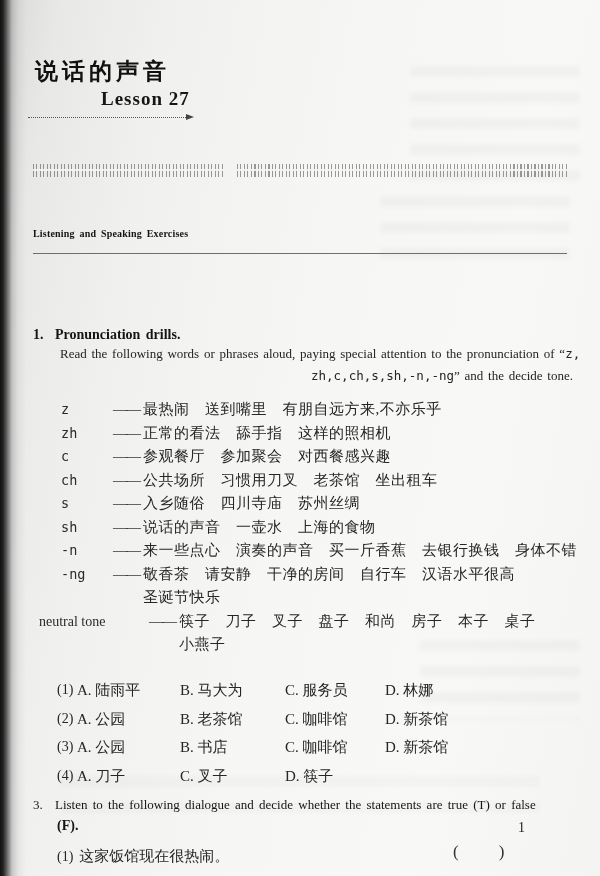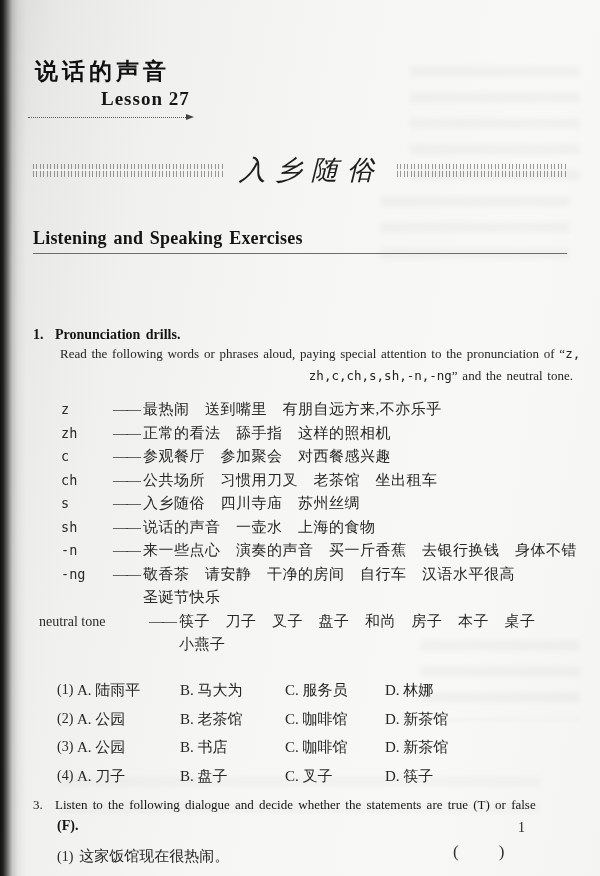--- a/index.html
+++ b/index.html
@@ -57,21 +57,21 @@
   }
   .band-left{flex:0 0 192px;}
   .chapter{
     font-size:27px;font-style:italic;font-weight:500;
     letter-spacing:9px;color:#1d1d1d;white-space:nowrap;
     padding:0 2px;
   }
 
   .section-heading{
     position:absolute;left:33px;top:228px;
-    font-weight:bold;font-size:18px;color:#141414;letter-spacing:.2px;word-spacing:2px;
+    font-weight:bold;font-size:10px;color:#141414;letter-spacing:.2px;word-spacing:2px;
   }
   .section-rule{
     position:absolute;left:33px;top:253px;width:534px;height:1px;background:#6e6e6e;
   }
 
   .ex{position:absolute;left:33px;width:540px;margin-top:39px;}
   .ex-head{font-weight:bold;font-size:14px;color:#151515;white-space:nowrap;word-spacing:2px;}
   .ex-head .num{display:inline-block;width:22px;}
   .instr{
     padding-left:27px;font-size:13px;color:#242424;line-height:22px;white-space:nowrap;word-spacing:1.5px;text-align:right;
@@ -114,31 +114,30 @@
   <div class="ghost g2"></div>
   <div class="ghost g3"></div>
   <div class="ghost g4"></div>
 
   <div class="hdr-zh">说话的声音</div>
   <div class="hdr-en">Lesson 27</div>
   <div class="dotted-arrow"></div>
 
   <div class="title-row">
     <span class="band band-left"></span>
-    <span class="chapter">入乡随俗</span>
     <span class="band"></span>
   </div>
 
   <div class="section-heading">Listening and Speaking Exercises</div>
   <div class="section-rule"></div>
 
   <div class="ex ex1">
     <div class="ex-head"><span class="num">1.</span><span>Pronunciation drills.</span></div>
     <div class="instr"><span>Read the following words or phrases aloud, paying special attention to the pronunciation of “</span><span class="mono">z,</span></div>
-    <div class="instr"><span class="mono">zh,c,ch,s,sh,-n,-ng</span><span>” and the neutral tone.</span></div>
+    <div class="instr"><span class="mono">zh,c,ch,s,sh,-n,-ng</span><span>” and the decide tone.</span></div>
 
     <div class="pron">
       <div class="pron-row">
         <span class="pron-label">z</span>
           <span class="pron-dash">——</span>
           <span class="pron-text">最热闹　送到嘴里　有朋自远方来,不亦乐乎</span>
       </div>
       <div class="pron-row">
         <span class="pron-label">zh</span>
           <span class="pron-dash">——</span>
@@ -203,21 +202,20 @@
       <div class="ex2-row">
         <span class="ex2-num">(3)</span>
         <span class="ex2-opt">A. 公园</span>
         <span class="ex2-opt">B. 书店</span>
         <span class="ex2-opt">C. 咖啡馆</span>
         <span class="ex2-opt">D. 新茶馆</span>
       </div>
       <div class="ex2-row">
         <span class="ex2-num">(4)</span>
         <span class="ex2-opt">A. 刀子</span>
-        <span class="ex2-opt">B. 盘子</span>
         <span class="ex2-opt">C. 叉子</span>
         <span class="ex2-opt">D. 筷子</span>
       </div>
     </div>
   </div>
 
   <div class="ex ex3">
     <div class="ex-head2"><span class="num" style="display:inline-block;width:22px;">3.</span><span>Listen to the following dialogue and decide whether the statements are true (T) or false</span></div>
     <div class="ex3-l2">(F).</div>
     <div class="ex3-item">

